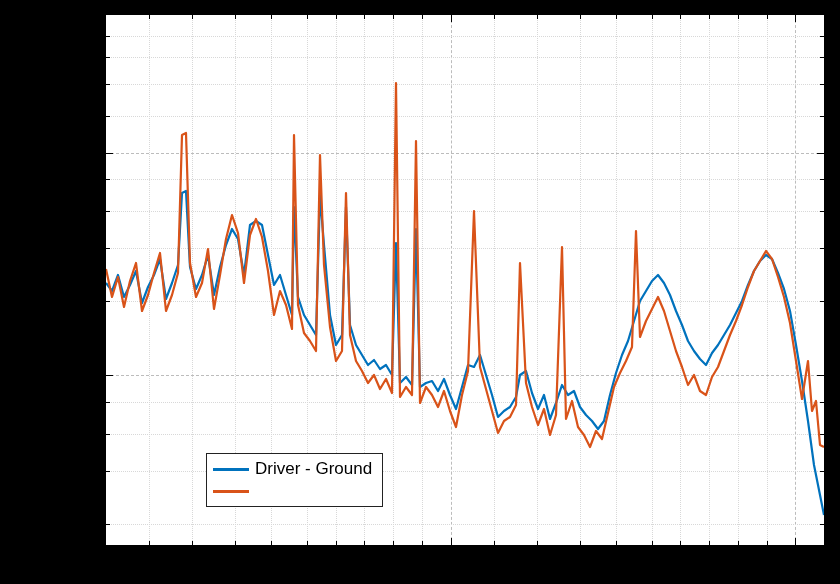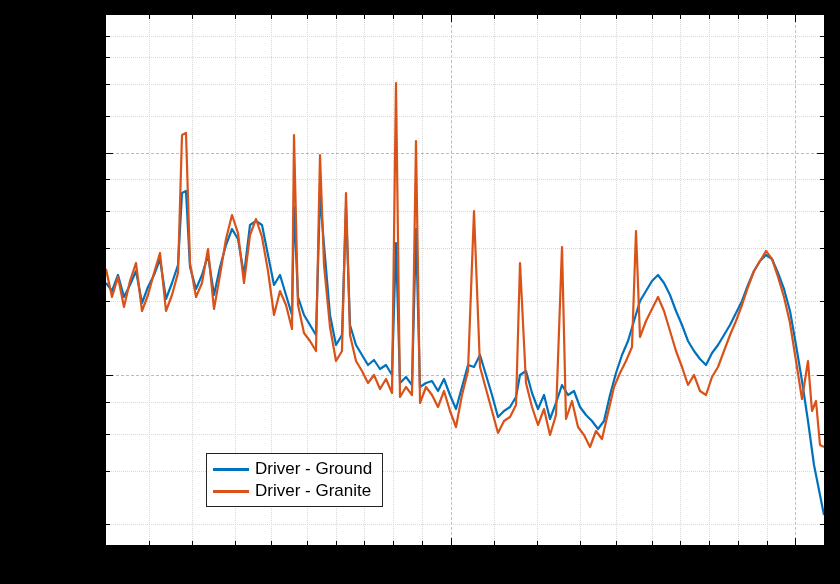--- a/index.html
+++ b/index.html
@@ -172,17 +172,16 @@
     <polyline fill="none" stroke="#D95319" stroke-width="2.2" stroke-linejoin="round" points="0,254 6,282 12,262 18,292 24,266 30,248 36,296 42,280 48,258 54,238 60,296 66,280 72,258 76,120 80,118 84,248 90,282 96,268 102,234 108,294 114,260 120,224 126,200 132,218 138,268 144,220 150,204 156,222 162,256 168,300 174,276 180,290 186,314 188,120 192,290 198,318 204,326 210,336 214,140 218,250 224,312 230,346 236,336 240,178 244,320 250,346 256,356 262,368 268,360 274,374 280,364 286,378 290,68 294,382 300,372 306,380 310,126 314,388 320,372 326,380 332,392 338,376 344,396 350,412 356,380 362,356 368,196 374,352 380,374 386,396 392,418 398,406 404,402 410,390 414,248 420,368 426,392 432,410 438,394 444,420 450,400 456,232 460,404 466,386 472,412 478,420 484,432 490,416 496,424 502,398 508,372 514,358 520,346 526,332 530,216 534,322 540,306 546,294 552,282 558,296 564,316 570,336 576,352 582,370 588,360 594,376 600,380 606,362 612,352 618,336 624,320 630,306 636,290 642,272 648,256 654,246 660,236 666,244 672,262 678,282 684,308 690,346 696,384 702,346 706,396 710,386 714,430 718,432"></polyline>
   </svg>
 
   <div class="legend">
     <div class="legend-row">
       <div class="legend-swatch" style="background:#0072BD"></div>
       <span class="legend-label">Driver - Ground</span>
     </div>
     <div class="legend-row">
       <div class="legend-swatch" style="background:#D95319"></div>
-      <span class="legend-label">Driver - Granite</span>
     </div>
   </div>
 
 </div>
 
 </body></html>

